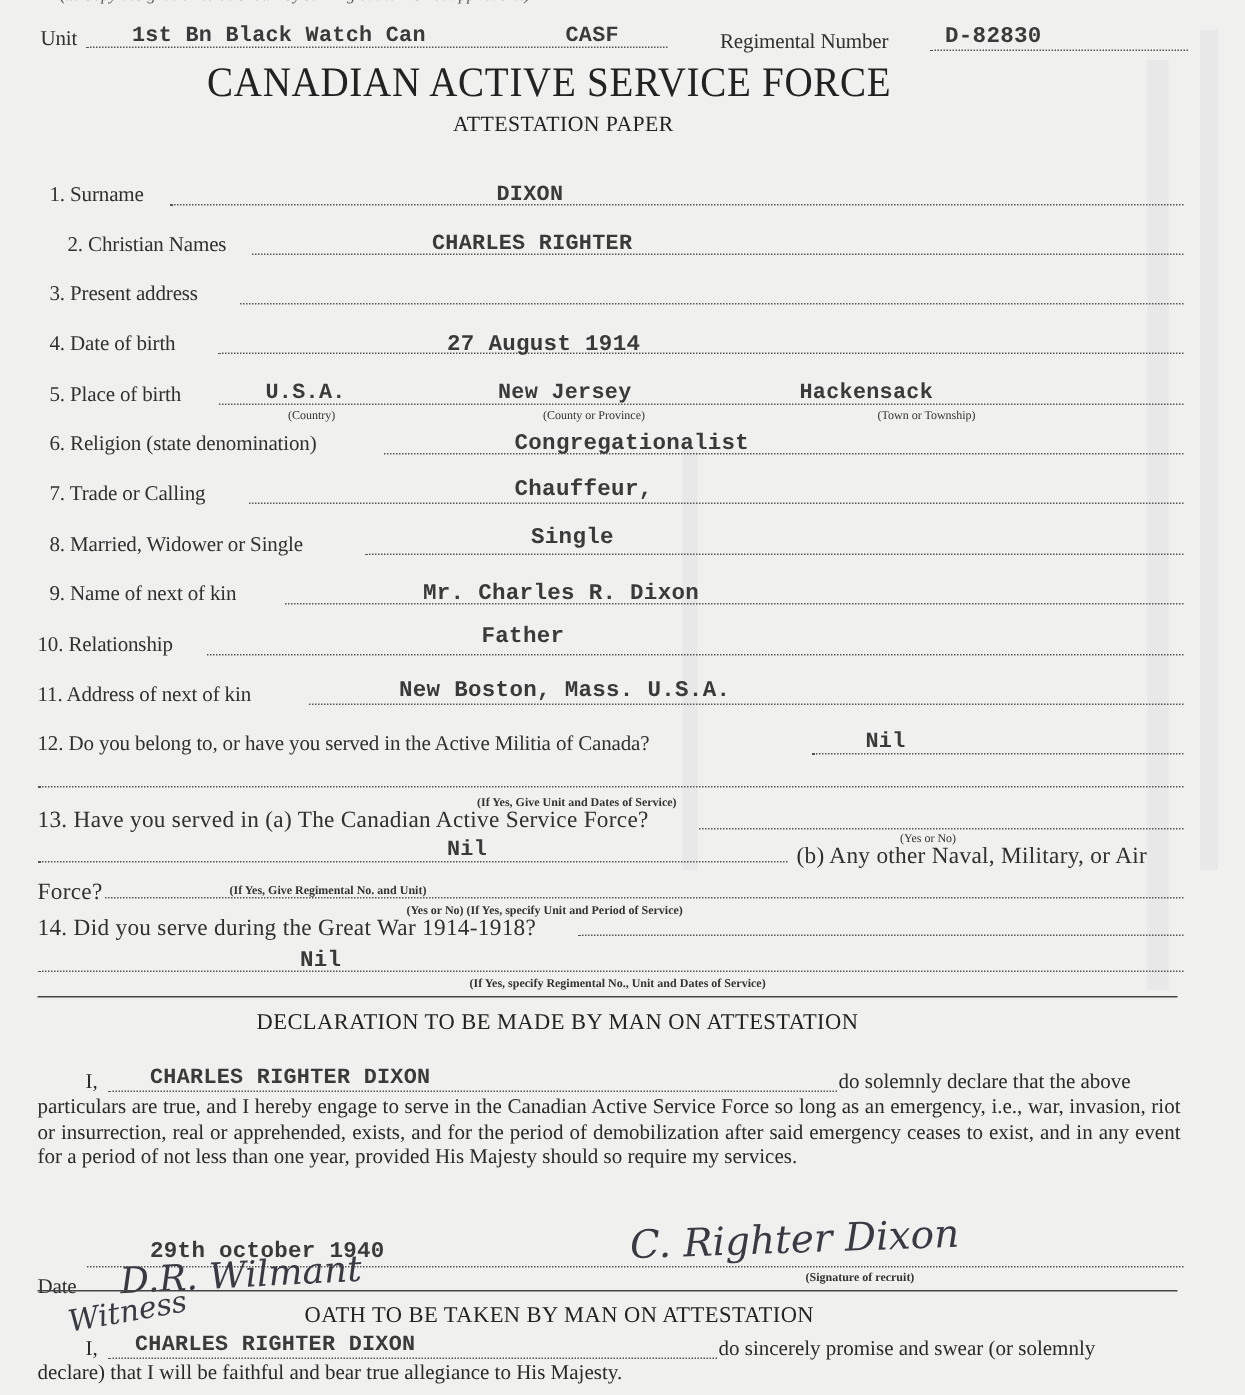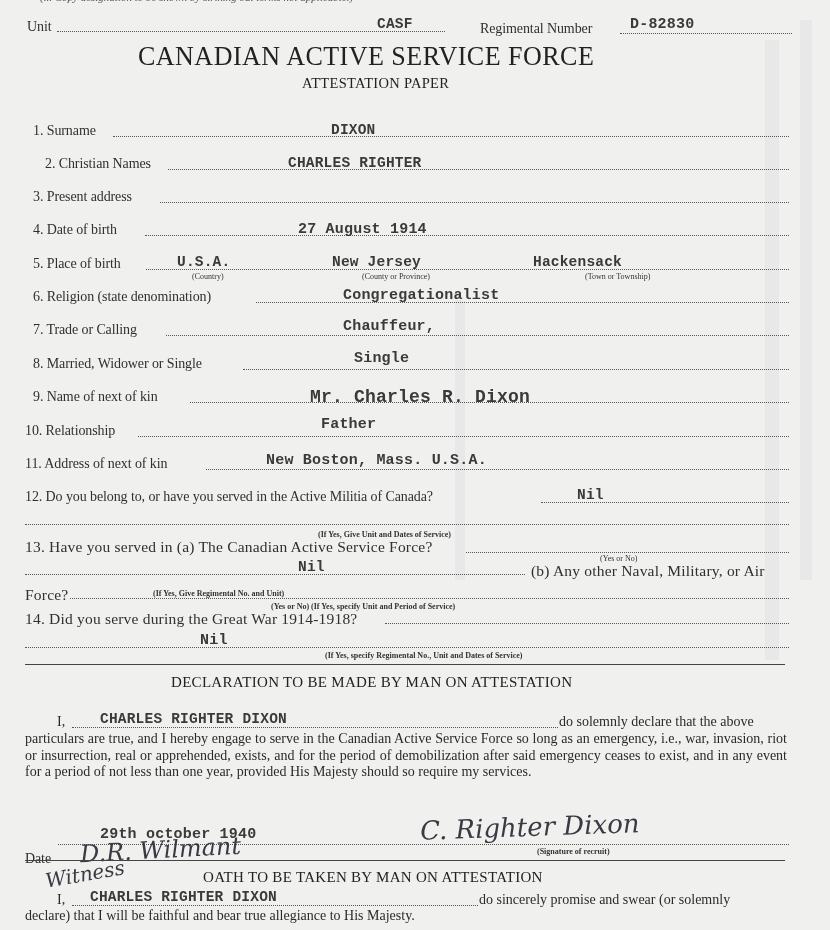--- a/index.html
+++ b/index.html
@@ -30,20 +30,21 @@
 <div class="page">
 
   <div class="bleed" style="left:765px;top:40px;width:14px;height:620px;"></div>
   <div class="bleed" style="left:800px;top:20px;width:12px;height:560px;"></div>
   <div class="bleed" style="left:455px;top:300px;width:10px;height:280px;"></div>
 
   <div class="abs" style="left:40px;top:-9px;font-size:11px;font-style:italic;color:#555;">(... Copy designation to be shown by striking out terms not applicable.)</div>
 
   <div class="abs lbl" style="left:27px;top:19px;">Unit</div>
   <div class="dots" style="left:57px;top:31px;width:388px;"></div>
+  <div class="abs tw" style="left:88px;top:16px;">1st Bn Black Watch Can</div>
   <div class="abs tw" style="left:377px;top:16px;">CASF</div>
   <div class="abs lbl" style="left:480px;top:21px;">Regimental Number</div>
   <div class="dots" style="left:620px;top:33px;width:172px;"></div>
   <div class="abs tw" style="left:630px;top:16px;font-size:15px;">D-82830</div>
 
   <div class="abs big-title" style="left:138px;top:40px;">CANADIAN ACTIVE SERVICE FORCE</div>
   <div class="abs sub-title" style="left:302px;top:75px;">ATTESTATION PAPER</div>
 
   <div class="abs lbl" style="left:33px;top:123px;"><span>1.</span> <span>Surname</span></div>
   <div class="dots" style="left:113px;top:136px;width:676px;"></div>
@@ -76,21 +77,21 @@
   <div class="abs lbl" style="left:33px;top:322px;"><span>7.</span> <span>Trade or Calling</span></div>
   <div class="dots" style="left:166px;top:335px;width:623px;"></div>
   <div class="abs tw" style="left:343px;top:318px;font-size:15px;">Chauffeur,</div>
 
   <div class="abs lbl" style="left:33px;top:356px;"><span>8.</span> <span>Married, Widower or Single</span></div>
   <div class="dots" style="left:243px;top:369px;width:546px;"></div>
   <div class="abs tw" style="left:354px;top:350px;font-size:15px;">Single</div>
 
   <div class="abs lbl" style="left:33px;top:389px;"><span>9.</span> <span>Name of next of kin</span></div>
   <div class="dots" style="left:190px;top:402px;width:599px;"></div>
-  <div class="abs tw" style="left:310px;top:387px;font-size:18px;">Mr. Charles R. Dixon</div>
+  <div class="abs tw" style="left:282px;top:387px;font-size:15px;">Mr. Charles R. Dixon</div>
 
   <div class="abs lbl" style="left:25px;top:423px;"><span>10.</span> <span>Relationship</span></div>
   <div class="dots" style="left:138px;top:436px;width:651px;"></div>
   <div class="abs tw" style="left:321px;top:416px;font-size:15px;">Father</div>
 
   <div class="abs lbl" style="left:25px;top:456px;"><span>11.</span> <span>Address of next of kin</span></div>
   <div class="dots" style="left:206px;top:469px;width:583px;"></div>
   <div class="abs tw" style="left:266px;top:452px;font-size:15px;">New Boston, Mass. U.S.A.</div>
 
   <div class="abs lbl" style="left:25px;top:489px;"><span>12.</span> <span>Do you belong to, or have you served in the Active Militia of Canada?</span></div>
@@ -107,21 +108,21 @@
   <div class="abs cap" style="left:153px;top:577px;margin-top:12px;">(If Yes, Give Regimental No. and Unit)</div>
   <div class="abs lbl q13" style="left:531px;top:562px;">(b) Any other Naval, Military, or Air</div>
   <div class="abs lbl q13" style="left:25px;top:586px;">Force?</div>
   <div class="dots" style="left:70px;top:598px;width:719px;"></div>
   <div class="abs cap" style="left:271px;top:602px;">(Yes or No) (If Yes, specify Unit and Period of Service)</div>
 
   <div class="abs lbl q13" style="left:25px;top:610px;"><span>14.</span> <span>Did you serve during the Great War 1914-1918?</span></div>
   <div class="dots" style="left:385px;top:623px;width:404px;"></div>
   <div class="dots" style="left:25px;top:647px;width:764px;"></div>
   <div class="abs tw" style="left:200px;top:632px;font-size:15px;">Nil</div>
-  <div class="abs cap" style="left:285px;top:651px;padding-left:40px;">(If Yes, specify Regimental No., Unit and Dates of Service)</div>
+  <div class="abs cap" style="left:273px;top:651px;padding-left:40px;">(If Yes, specify Regimental No., Unit and Dates of Service)</div>
 
   <div class="rule" style="left:25px;top:664px;width:760px;"></div>
 
   <div class="abs sec-title" style="left:171px;top:674px;">DECLARATION TO BE MADE BY MAN ON ATTESTATION</div>
   <div class="abs para" style="left:57px;top:714px;">I,</div>
   <div class="dots" style="left:72px;top:727px;width:486px;"></div>
   <div class="abs tw" style="left:100px;top:711px;">CHARLES RIGHTER DIXON</div>
   <div class="abs para" style="left:559px;top:714px;">do solemnly declare that the above</div>
   <div class="abs para" style="left:25px;top:731px;width:762px;white-space:normal;">particulars are true, and I hereby engage to serve in the Canadian Active Service Force so long as an emergency, i.e., war, invasion, riot or insurrection, real or apprehended, exists, and for the period of demobilization after said emergency ceases to exist, and in any event for a period of not less than one year, provided His Majesty should so require my services.</div>
 

